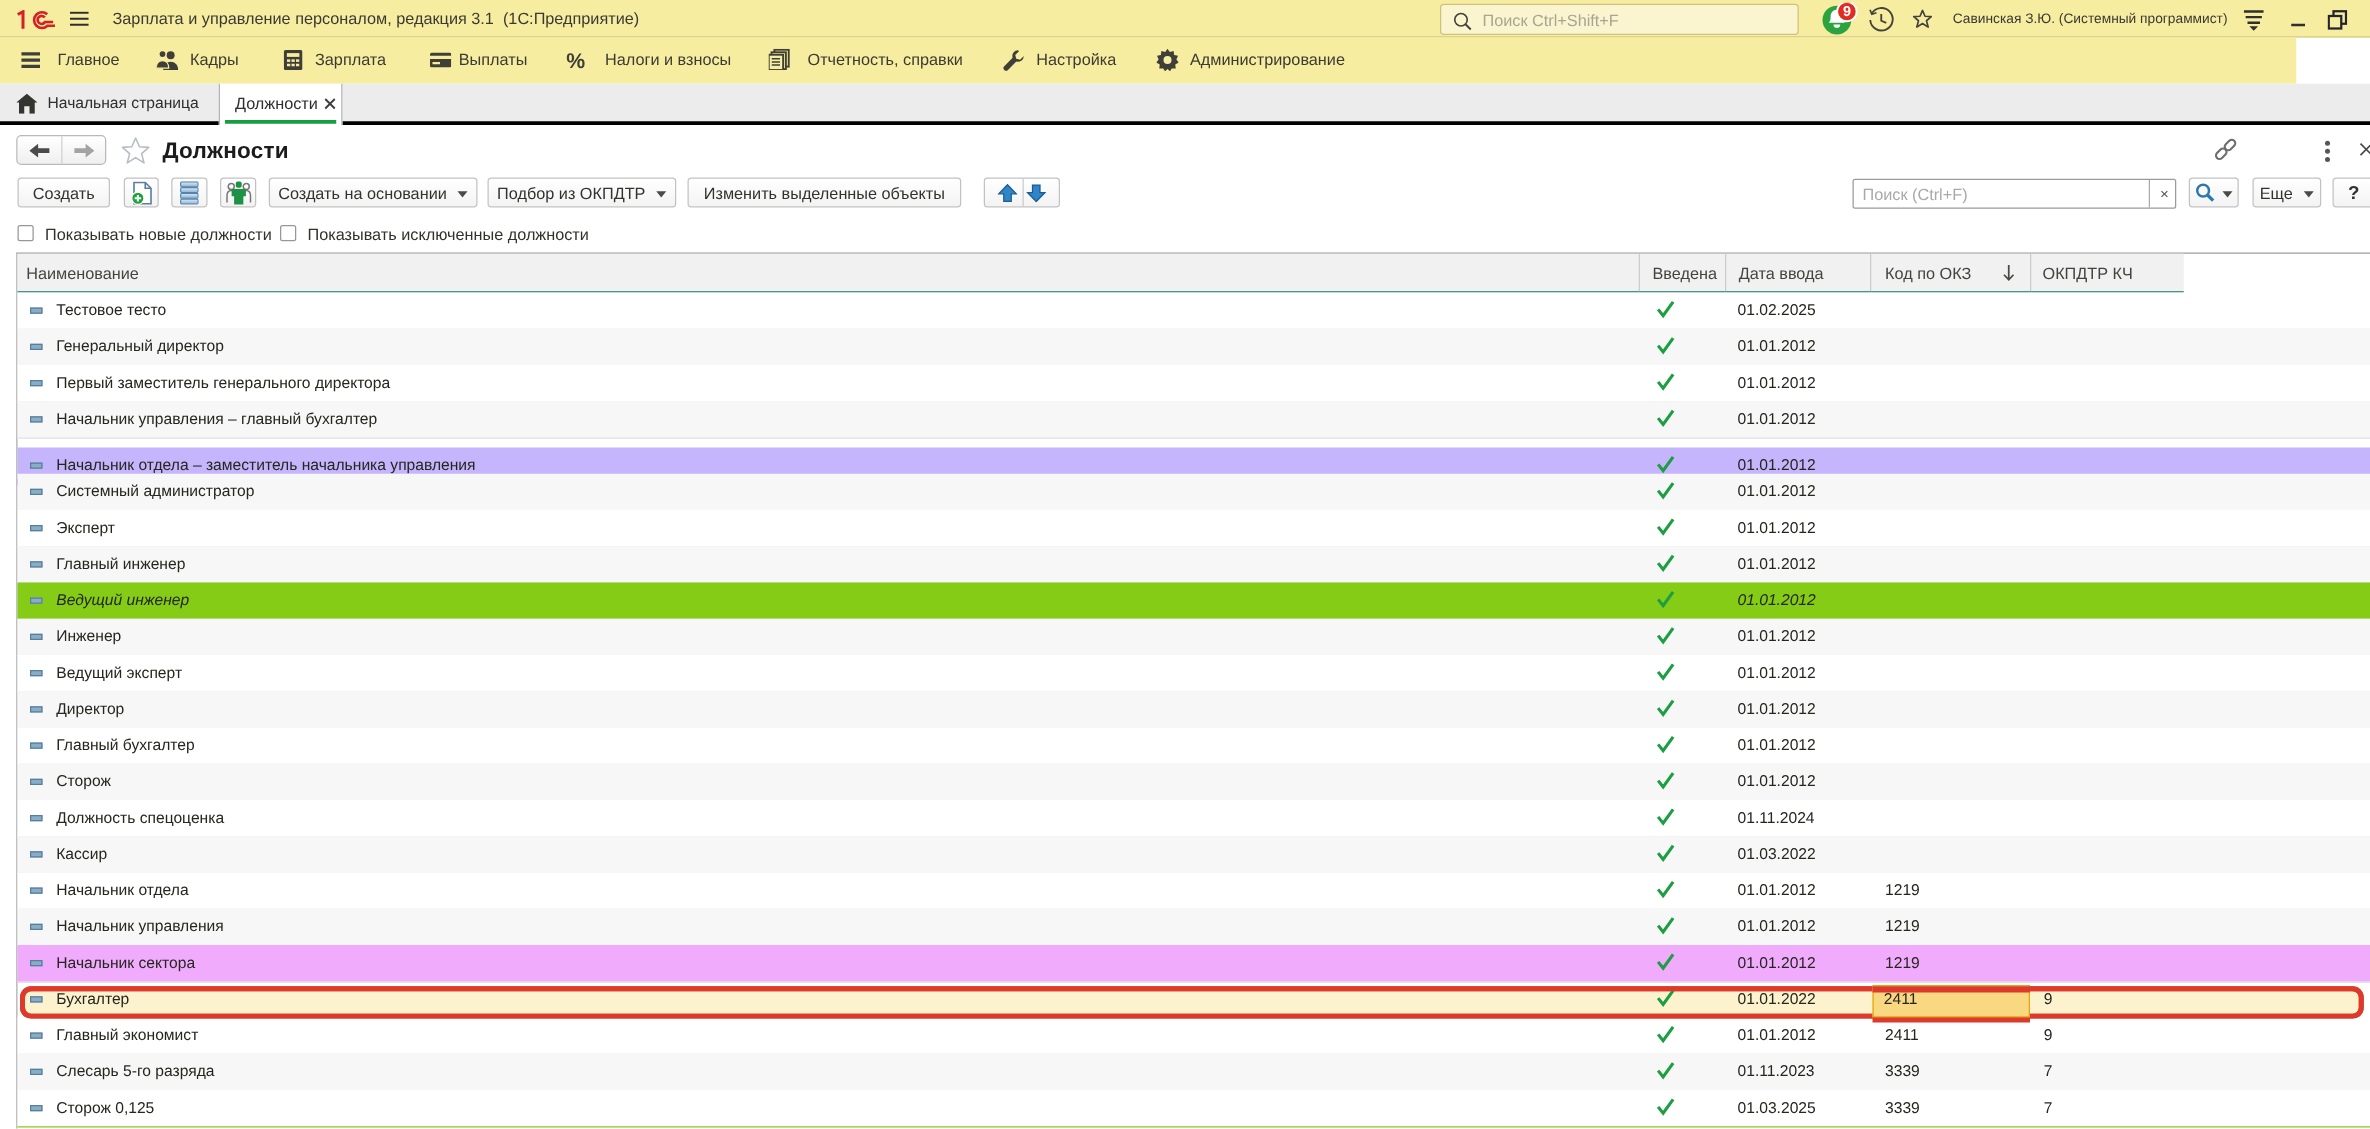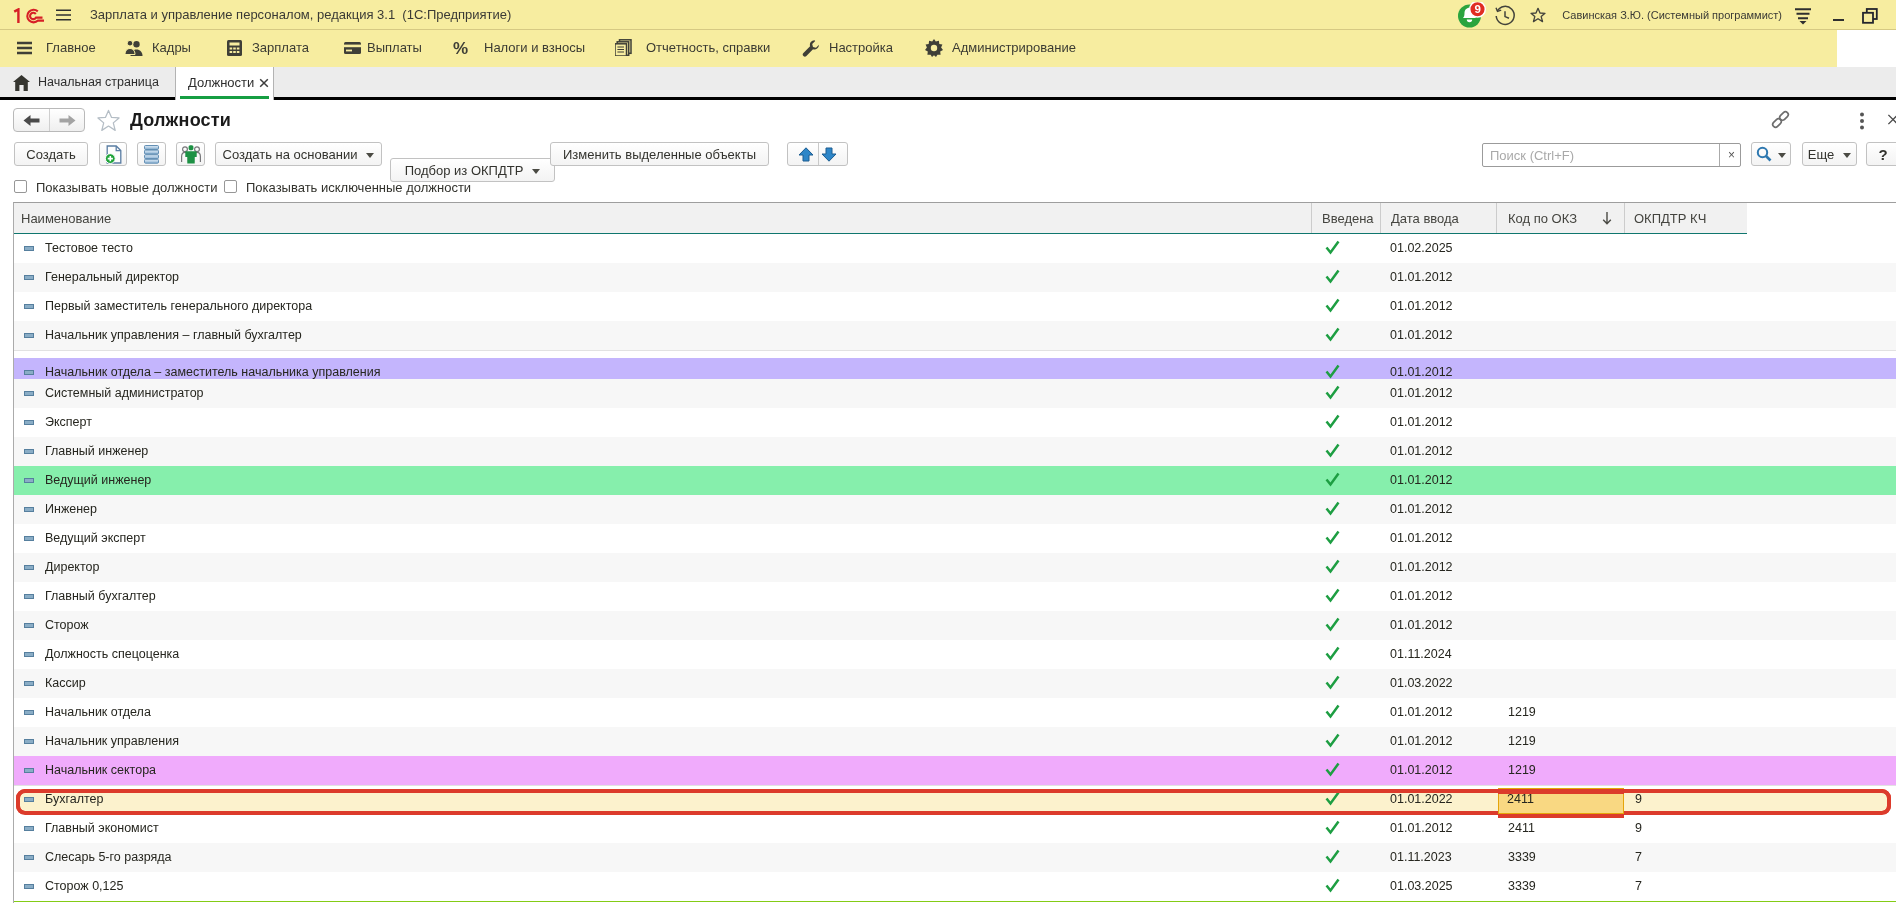--- a/index.html
+++ b/index.html
@@ -86,20 +86,27 @@
   <div id="titlebar">
     <svg class="abs" style="left:13px;top:8px;" width="32" height="16" viewBox="0 0 32 16">
       <path d="M1.2 3.6 L5.4 1.4 L5.4 15" stroke="#d61f26" stroke-width="2.4" fill="none"></path>
       <path d="M24.8 3.4 A 6.3 6.3 0 1 0 25 12.6 L 31 12.6" stroke="#d61f26" stroke-width="2.1" fill="none"></path>
       <path d="M22.8 6 A 3.2 3.2 0 1 0 23 9.6 L 29.5 9.6" stroke="#d61f26" stroke-width="2.1" fill="none"></path>
     </svg>
     <svg class="abs" style="left:56px;top:9px;" width="15" height="12" viewBox="0 0 15 12">
       <path d="M0 1.2 H15 M0 6 H15 M0 10.8 H15" stroke="#2f2f2f" stroke-width="1.6"></path>
     </svg>
     <div id="apptitle">Зарплата и управление персоналом, редакция 3.1&nbsp; (1С:Предприятие)</div>
+    <div id="tsearch">
+      <svg class="abs" style="left:9px;top:5px;" width="16" height="16" viewBox="0 0 16 16">
+        <circle cx="6.8" cy="6.8" r="5" stroke="#43433b" stroke-width="1.3" fill="none"></circle>
+        <path d="M10.6 10.6 L14.6 14.6" stroke="#43433b" stroke-width="1.6"></path>
+      </svg>
+      <span class="ph">Поиск Ctrl+Shift+F</span>
+    </div>
 
     <svg class="abs" style="left:1456px;top:2px;" width="32" height="28" viewBox="0 0 32 28">
       <circle cx="13.5" cy="14" r="11.5" fill="#2ba43e"></circle>
       <path d="M13.5 5.8 c-3.1 0 -5 2.3 -5 5.3 c0 2.8 -0.5 4 -1.6 5 h13.2 c-1.1 -1 -1.6 -2.2 -1.6 -5 c0 -3 -1.9 -5.3 -5 -5.3 z" fill="#fff"></path>
       <path d="M10.8 17.6 h5.4 a2.7 2.7 0 0 1 -5.4 0 z" fill="#fff"></path>
       <circle cx="21.5" cy="7.2" r="7.8" fill="#e02d22" stroke="#fff" stroke-width="1.5"></circle>
       <text x="21.6" y="11.2" font-size="11.5" font-weight="bold" fill="#fff" text-anchor="middle" font-family="Liberation Sans">9</text>
     </svg>
 
     <svg class="abs" style="left:1494px;top:5px;" width="22" height="22" viewBox="0 0 22 22">
@@ -251,21 +258,21 @@
         <circle cx="17" cy="5.2" r="2.4"></circle>
           <path d="M13.6 18 v-5.4 c0-2.8 1.5-4.3 3.4-4.3 s3.4 1.5 3.4 4.3 V18"></path>
       </g>
       <g fill="#1d9144">
         <rect x="8.6" y="1.2" width="4.8" height="5" rx="1.6"></rect>
         <path d="M6.3 7.2 h9.4 c0.6 0 1 0.4 1 1 V13 h-2 v6.6 h-7.4 V13 h-2 V8.2 c0-0.6 0.4-1 1-1 z"></path>
       </g>
     </svg>
   </div>
   <div class="btn" style="left:215px;width:167px;">Создать на основании<span class="caret"></span></div>
-  <div class="btn" style="left:390px;width:165px;margin-top:16px;">Подбор из ОКПДТР<span class="caret"></span></div>
+  <div class="btn" style="left:390px;width:151px;">Подбор из ОКПДТР<span class="caret"></span></div>
   <div class="btn" style="left:550px;width:219px;">Изменить выделенные объекты</div>
   <div class="btn" style="left:787px;width:61px;">
     <svg width="16" height="15" viewBox="0 0 16 15" style="margin-right:7px;">
       <path d="M8 0.8 L15 8 L11 8 L11 14 L5 14 L5 8 L1 8 Z" fill="#2e86c8" stroke="#1c5c90" stroke-width="1"></path>
     </svg>
     <svg width="16" height="15" viewBox="0 0 16 15">
       <path d="M8 14.2 L15 7 L11 7 L11 1 L5 1 L5 7 L1 7 Z" fill="#2e86c8" stroke="#1c5c90" stroke-width="1"></path>
     </svg>
     <div style="position:absolute;left:30px;top:0;bottom:0;width:1px;background:#c9c9c9;"></div>
   </div>
@@ -378,21 +385,21 @@
 <div class="row" style="top:234px;background:#f7f7f7;border-bottom:1px solid #e2e2e2;">
           <span class="dash"></span>
           <span class="nm">Главный инженер</span>
           <svg class="chk" width="17" height="17" viewBox="0 0 17 17">
             <path d="M2.5 8.5 L6.5 13.5 L14.5 2.5" stroke="#1d9e42" stroke-width="2.5" fill="none"></path>
           </svg>
           <span class="dt">01.01.2012</span>
           <span class="okz"></span>
           <span class="kch"></span>
         </div>
-<div class="row" style="top:263px;background:#86efac;border-bottom:1px solid #e2e2e2;">
+<div class="row" style="top:263px;background:#84cc16;border-bottom:1px solid #e2e2e2;font-style:italic;">
           <span class="dash"></span>
           <span class="nm">Ведущий инженер</span>
           <svg class="chk" width="17" height="17" viewBox="0 0 17 17">
             <path d="M2.5 8.5 L6.5 13.5 L14.5 2.5" stroke="#1d9e42" stroke-width="2.5" fill="none"></path>
           </svg>
           <span class="dt">01.01.2012</span>
           <span class="okz"></span>
           <span class="kch"></span>
         </div>
 <div class="row" style="top:292px;background:#f7f7f7;border-bottom:1px solid #e2e2e2;">

